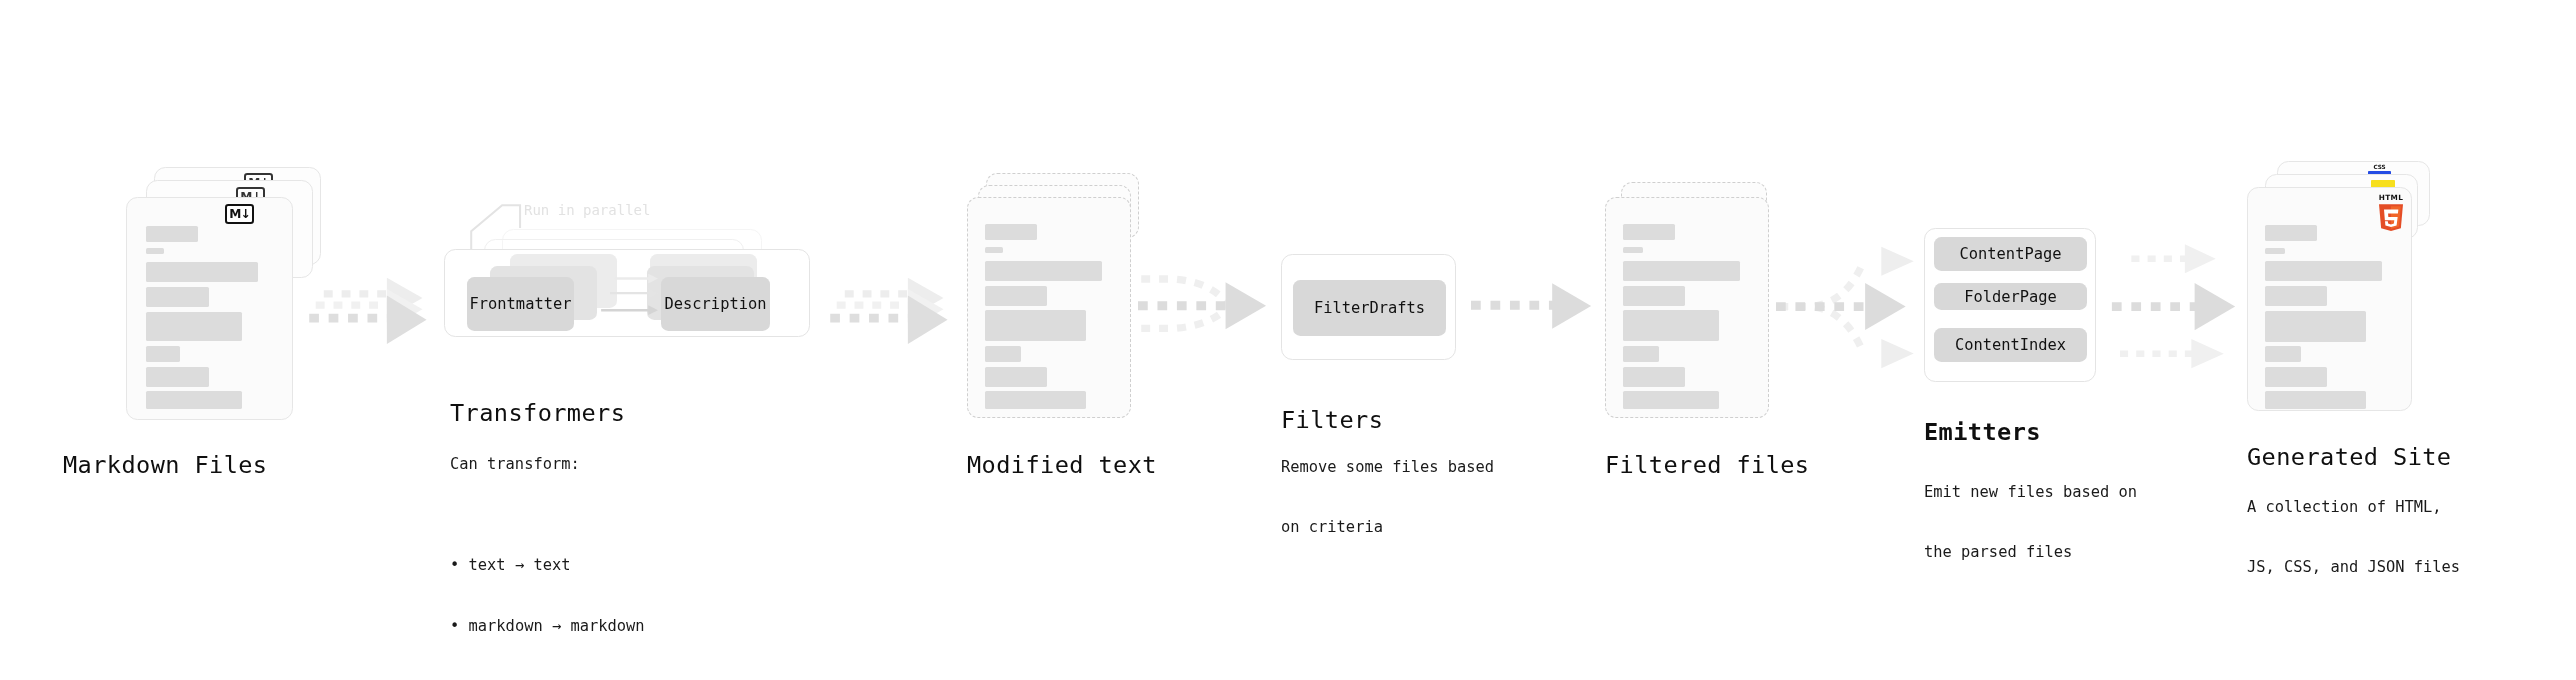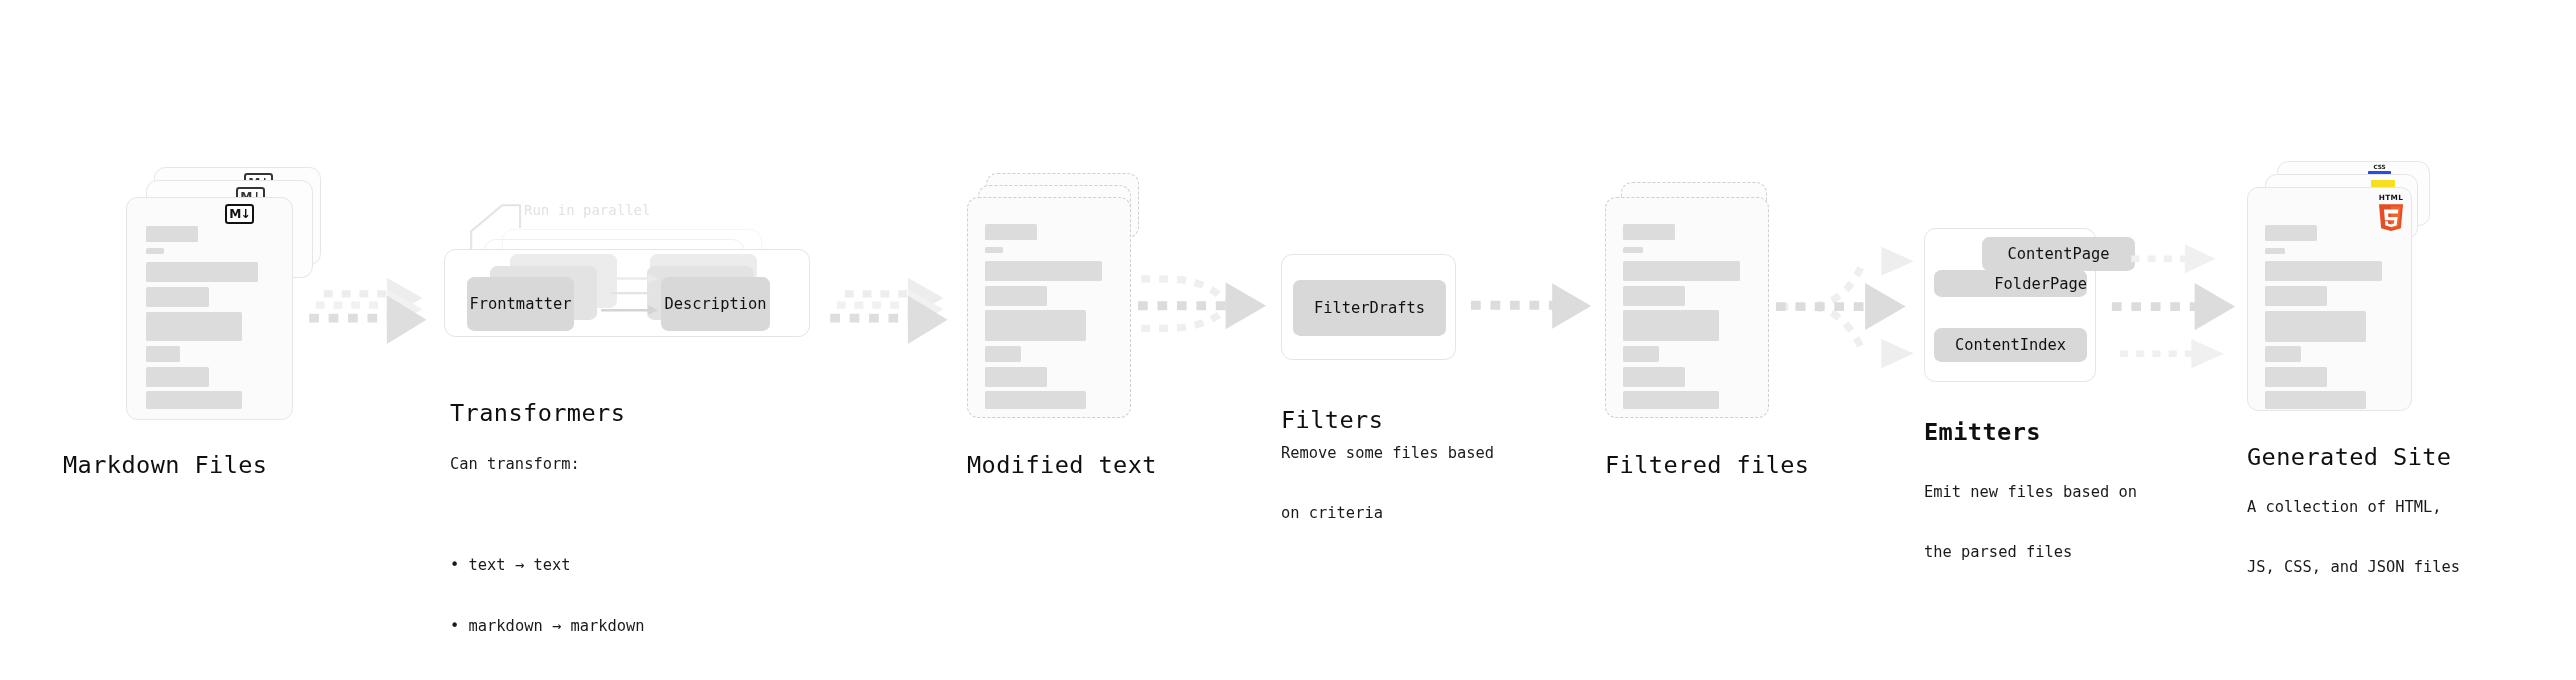--- a/index.html
+++ b/index.html
@@ -251,21 +251,21 @@
 
   <div class="node">
     <div class="frame" style="left:1281px;top:254px;width:175px;height:106px;"></div>
     <div class="chip" style="left:1293px;top:280px;width:153px;height:56px;">
       <span>FilterDrafts</span>
     </div>
   </div>
 
   <h3 class="title" style="left:1281px;top:382px;text-align:right;">Filters</h3>
 
-  <div class="caption" style="left:1281px;top:402px;">
+  <div class="caption" style="left:1281px;top:416px;">
     <div>Remove some files based</div>
     <div>on criteria</div>
   </div>
 
   <svg style="left:1471px;top:280px;width:138px;height:65px;" viewBox="0 0 170 80" width="138" height="65">
     <g stroke="#dcdcdc" stroke-width="11" stroke-dasharray="12 12" fill="#dcdcdc">
       <line x1="0" y1="31" x2="102" y2="31"></line>
       <polygon points="100,4 148,32 100,60" stroke="none"></polygon>
     </g>
   </svg>
@@ -300,24 +300,24 @@
       <polygon points="130,132 170,150 130,168"></polygon>
     </g>
     <g stroke="#dcdcdc" stroke-width="11" stroke-dasharray="12 12" fill="#dcdcdc">
       <line x1="0" y1="92" x2="112" y2="92"></line>
       <polygon points="110,63 160,92 110,121" stroke="none"></polygon>
     </g>
   </svg>
 
   <div class="node">
     <div class="frame" style="left:1924px;top:228px;width:172px;height:154px;"></div>
-    <div class="chip" style="left:1982px;top:237px;width:153px;height:34px;">
+    <div class="chip" style="left:1934px;top:237px;width:153px;height:34px;">
       <span>ContentPage</span>
     </div>
-    <div class="chip" style="left:1934px;top:270px;width:153px;height:27px;justify-content:flex-end;">
+    <div class="chip" style="left:1934px;top:283px;width:153px;height:27px;">
       <span>FolderPage</span>
     </div>
     <div class="chip" style="left:1934px;top:328px;width:153px;height:34px;">
       <span>ContentIndex</span>
     </div>
   </div>
 
   <h3 class="title" style="left:1924px;top:394px;font-weight:bold;">Emitters</h3>
 
   <div class="caption" style="left:1924px;top:441px;">

